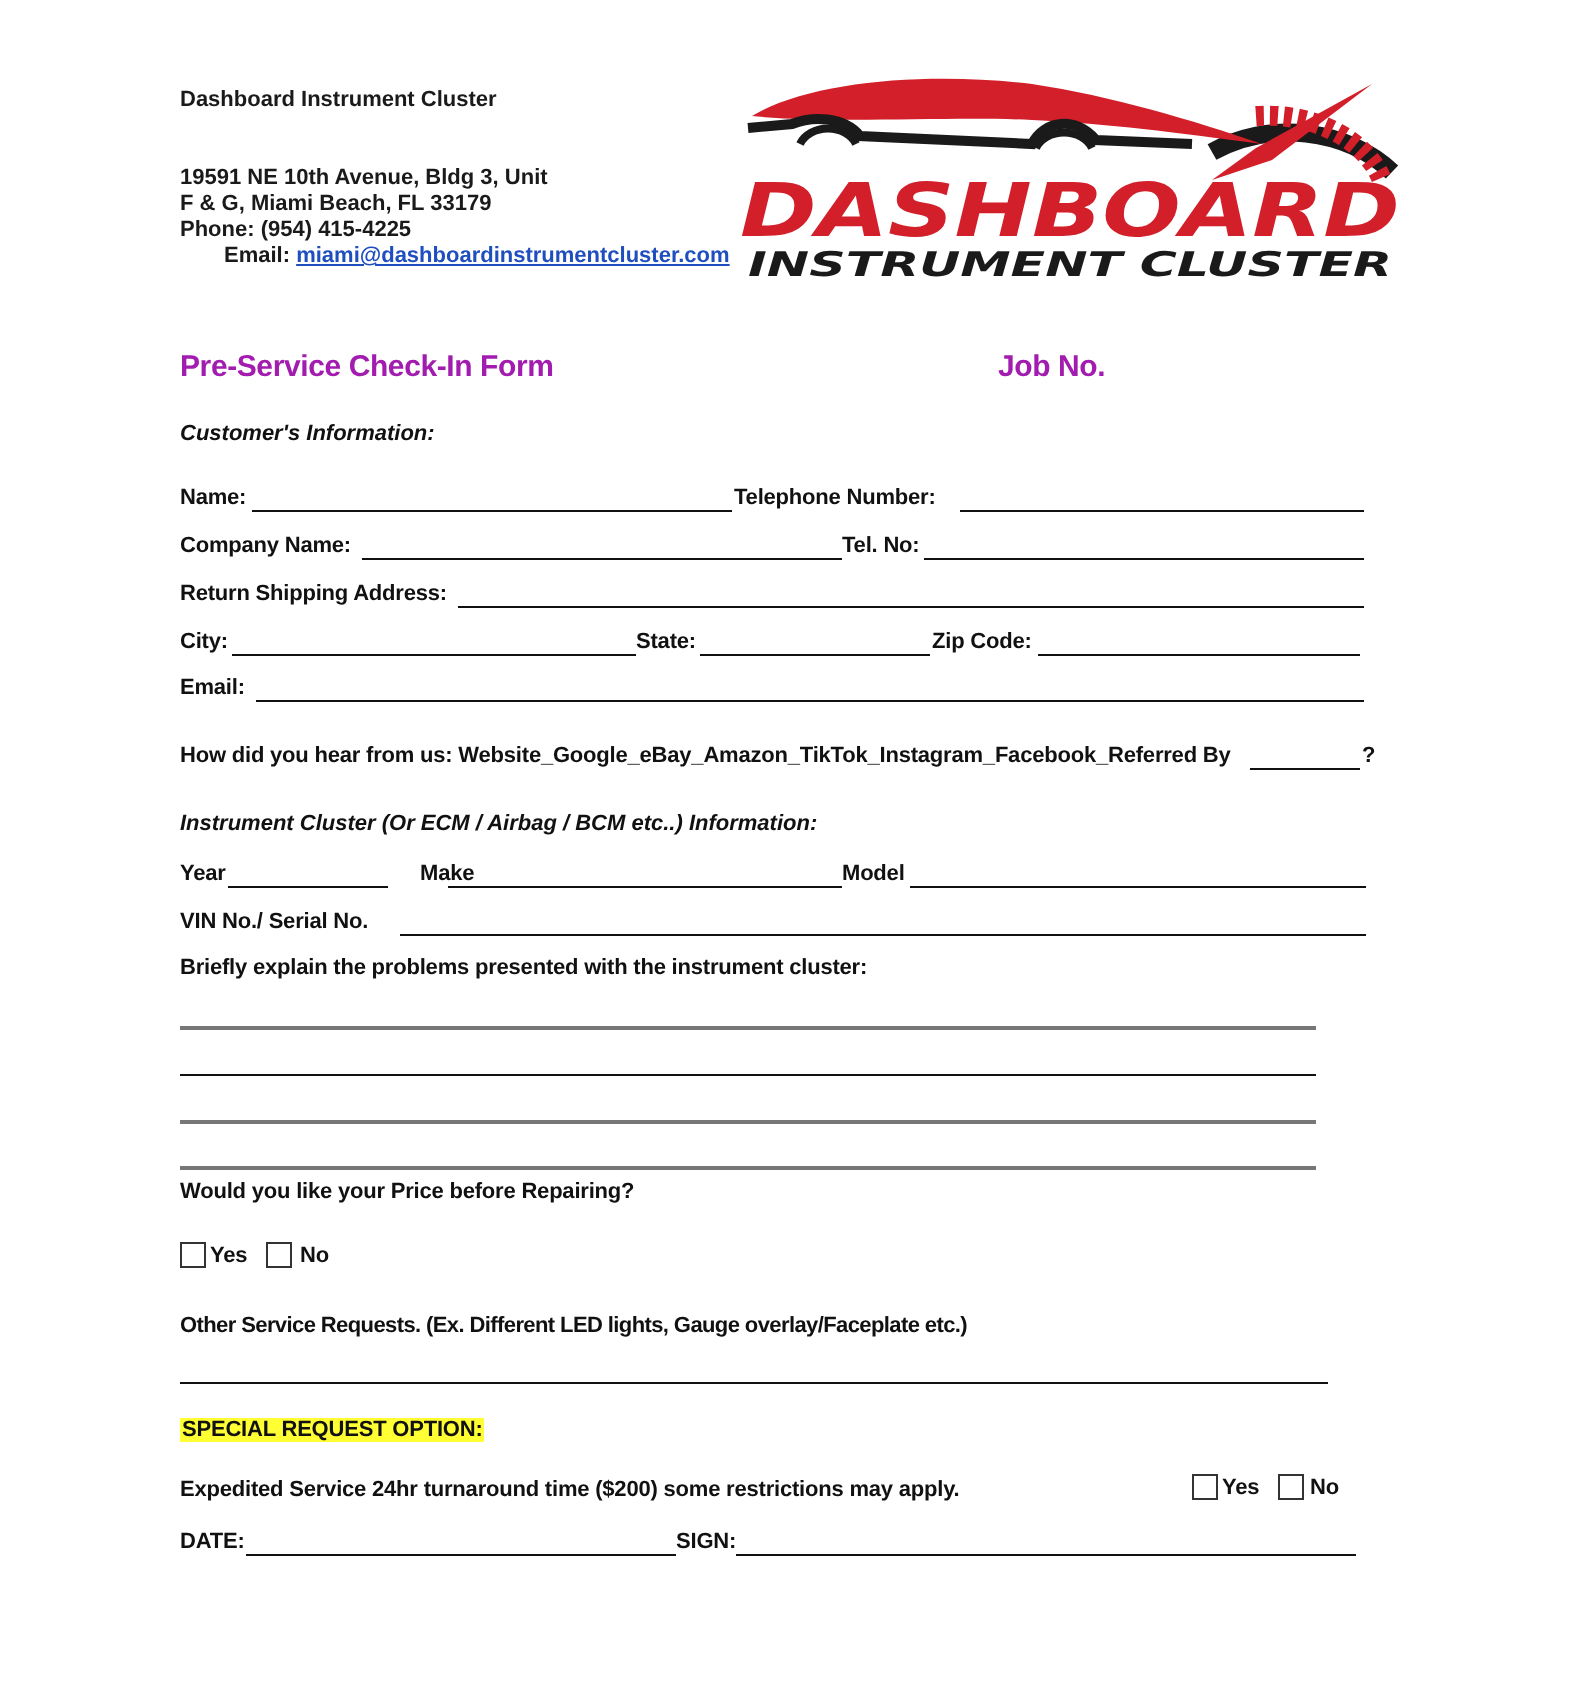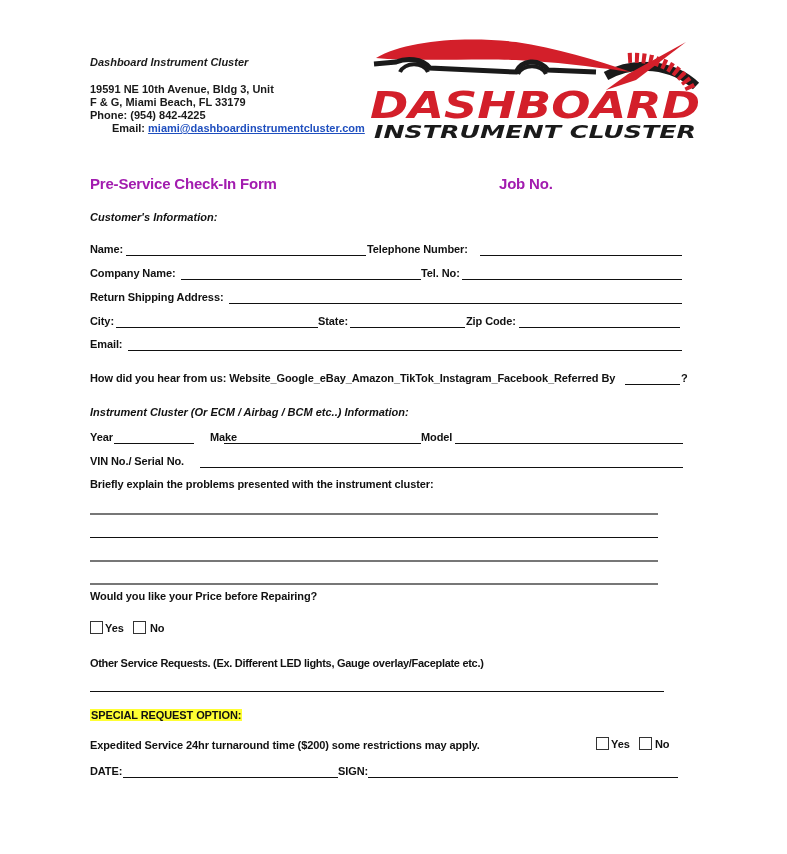--- a/index.html
+++ b/index.html
@@ -13,24 +13,24 @@
   .lbl { font-weight: bold; font-size: 11px; color: #111; white-space: nowrap; letter-spacing: -0.1px; text-align: center; }
   .line { position: absolute; height: 1px; background: #111; }
   .gline { position: absolute; height: 2px; background: #777; }
   .cb { position: absolute; width: 13px; height: 13px; border: 1px solid #333; background: #fff; }
   .hl { background: #ffff33; }
   .para { font-size: 14px; line-height: 22px; color: #222; }
 </style>
 </head>
 <body>
 
-<div class="abs hdr" style="left:90px; top:56px;font-style:italic;">Dashboard Instrument Cluster</div>
+<div class="abs hdr" style="left:90px; top:44px;">Dashboard Instrument Cluster</div>
 <div class="abs hdr" style="left:90px; top:83px;">19591 NE 10th Avenue, Bldg 3, Unit</div>
 <div class="abs hdr" style="left:90px; top:96px;">F &amp; G, Miami Beach, FL 33179</div>
-<div class="abs hdr" style="left:90px; top:109px;">Phone: (954) 842-4225</div>
+<div class="abs hdr" style="left:90px; top:109px;">Phone: (954) 415-4225</div>
 <div class="abs hdr" style="left:80px; top:122px;padding-left:32px;">
   <span>Email: </span><span class="email-link">miami@dashboardinstrumentcluster.com</span>
 </div>
 
 <div class="abs" style="left:366px; top:28px; width:340px; height:115px;">
   <svg width="340" height="115" viewBox="0 0 340 115">
 
     <path d="M240 48 A 70 60 0 0 1 330 58" fill="none" stroke="#1a1a1a" stroke-width="9"></path>
     <path d="M262 30 A 60 45 0 0 1 325 62" fill="none" stroke="#d31f2a" stroke-width="10" stroke-dasharray="4 3"></path>
 

